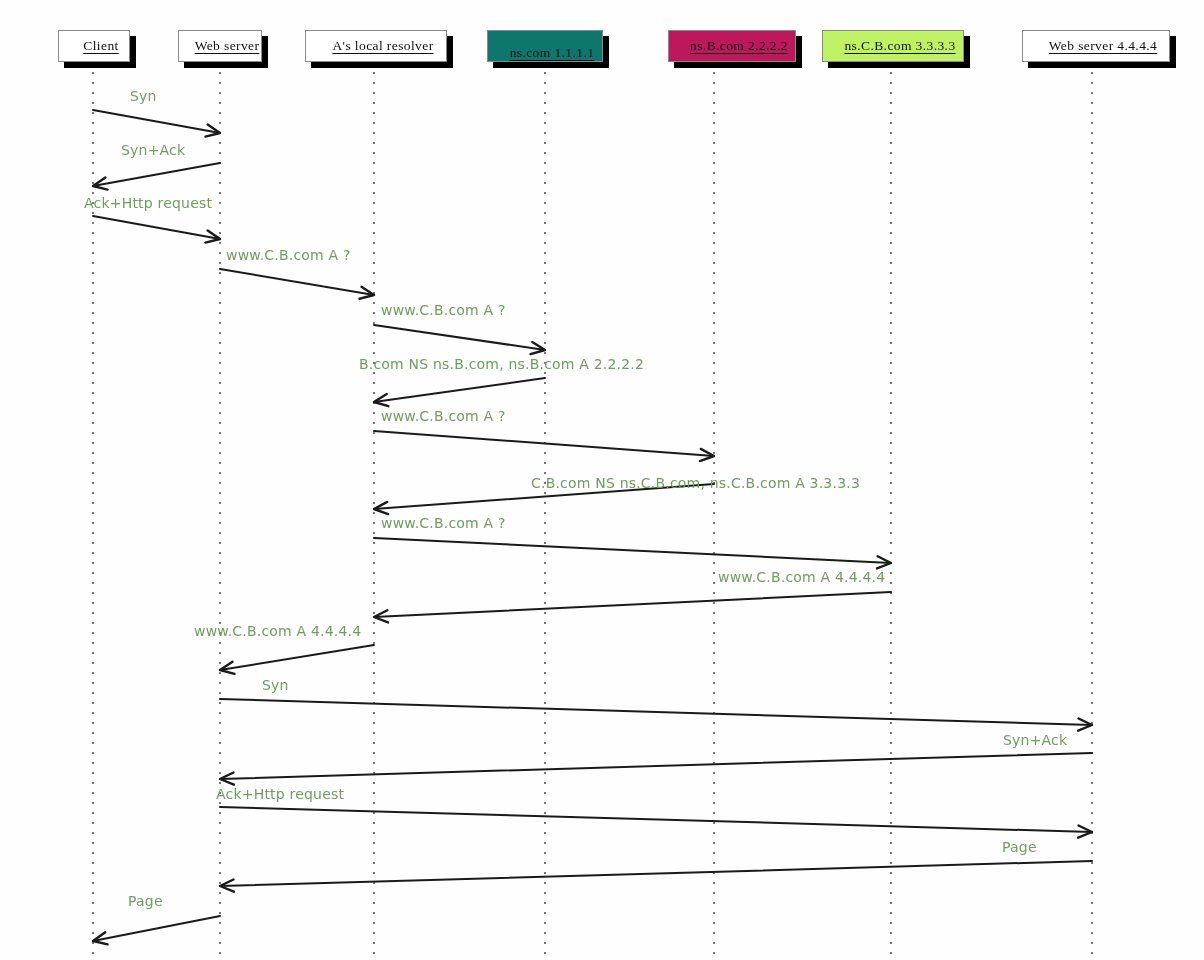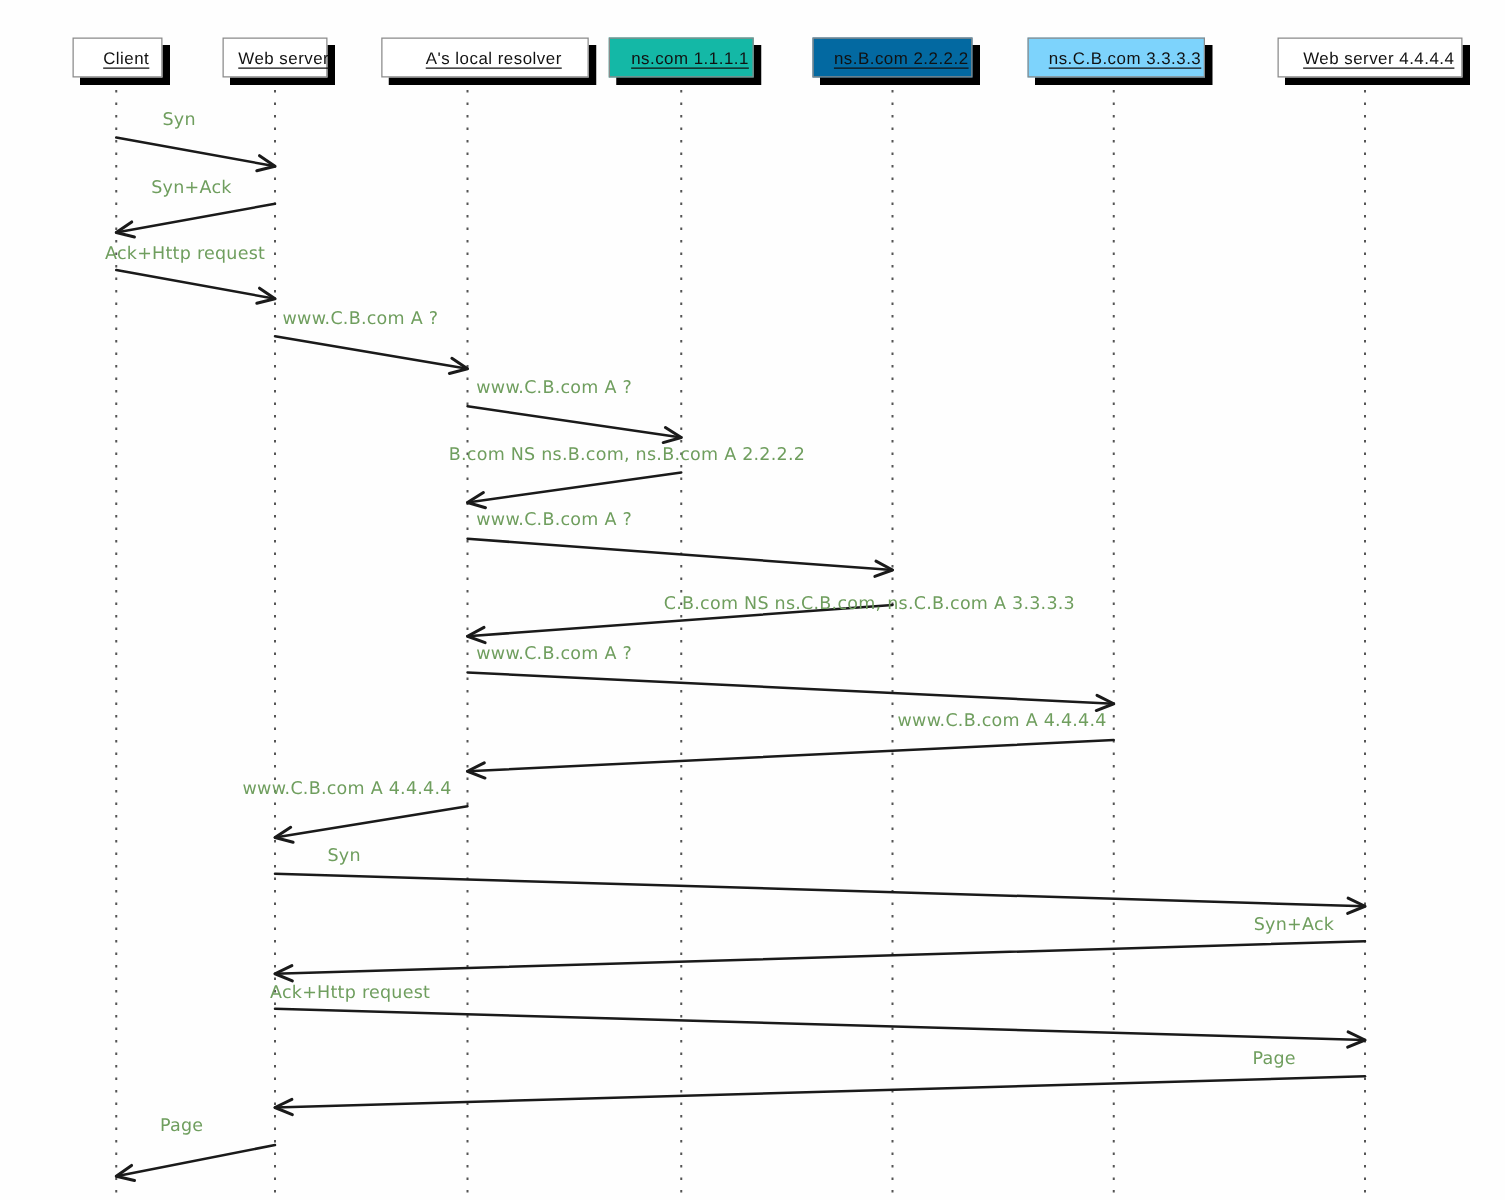--- a/index.html
+++ b/index.html
@@ -42,21 +42,21 @@
     justify-content: center;
     padding: 0 9px;
     white-space: nowrap;
   }
   .participant-label {
     font-size: 13.5px;
     color: #111111;
     text-decoration: underline;
     text-underline-offset: 2.5px;
     letter-spacing: 0.4px;
-    font-family: Liberation Sans, sans-serif;
+    font-family: Liberation Serif, serif;
     margin-left: 14px;
   }
   
   .msg-label {
     position: absolute;
     font-size: 14px;
     color: #6f9e5e;
     white-space: nowrap;
     font-family: "DejaVu Sans", sans-serif;
     letter-spacing: 0.2px;
@@ -147,30 +147,30 @@
       </g>
   </svg>
 
   <div id="participants-layer">
       <div class="participant-box" style="left: 58px; top: 30px; width: 72px; border-color: rgb(138, 138, 138); background: rgb(255, 255, 255); box-shadow: rgb(0, 0, 0) 6px 6px 0px 0px;">
         <span class="participant-label">Client</span>
       </div>
       <div class="participant-box" style="left: 178px; top: 30px; width: 84px; border-color: rgb(138, 138, 138); background: rgb(255, 255, 255); box-shadow: rgb(0, 0, 0) 6px 6px 0px 0px;">
         <span class="participant-label">Web server</span>
       </div>
-      <div class="participant-box" style="left: 305px; top: 30px; width: 166px; border-color: rgb(138, 138, 138); background: rgb(255, 255, 255); box-shadow: rgb(0, 0, 0) 6px 6px 0px 0px;">
+      <div class="participant-box" style="left: 305px; top: 30px; width: 142px; border-color: rgb(138, 138, 138); background: rgb(255, 255, 255); box-shadow: rgb(0, 0, 0) 6px 6px 0px 0px;">
         <span class="participant-label">A's local resolver</span>
       </div>
-      <div class="participant-box" style="left: 487px; top: 30px; width: 116px; border-color: rgb(138, 138, 138); background: #14b8a6; box-shadow: rgb(0, 0, 0) 6px 6px 0px 0px;">
+      <div class="participant-box" style="left: 487px; top: 30px; width: 116px; border-color: rgb(138, 138, 138); background: #0f766e; box-shadow: rgb(0, 0, 0) 6px 6px 0px 0px; align-items: flex-end;">
         <span class="participant-label">ns.com 1.1.1.1</span>
       </div>
-      <div class="participant-box" style="left: 650px; top: 30px; width: 128px; border-color: rgb(138, 138, 138); background: #0369a1; box-shadow: rgb(0, 0, 0) 6px 6px 0px 0px;">
+      <div class="participant-box" style="left: 668px; top: 30px; width: 128px; border-color: rgb(138, 138, 138); background: #be185d; box-shadow: rgb(0, 0, 0) 6px 6px 0px 0px;">
         <span class="participant-label">ns.B.com 2.2.2.2</span>
       </div>
-      <div class="participant-box" style="left: 822px; top: 30px; width: 142px; border-color: rgb(138, 138, 138); background: #7dd3fc; box-shadow: rgb(0, 0, 0) 6px 6px 0px 0px;">
+      <div class="participant-box" style="left: 822px; top: 30px; width: 142px; border-color: rgb(138, 138, 138); background: #bef264; box-shadow: rgb(0, 0, 0) 6px 6px 0px 0px;">
         <span class="participant-label">ns.C.B.com 3.3.3.3</span>
       </div>
       <div class="participant-box" style="left: 1022px; top: 30px; width: 148px; border-color: rgb(138, 138, 138); background: rgb(255, 255, 255); box-shadow: rgb(0, 0, 0) 6px 6px 0px 0px;">
         <span class="participant-label">Web server 4.4.4.4</span>
       </div>
     </div>
   <div id="labels-layer">
       <div class="msg-label anchor-left" style="left: 130px; top: 89px; color: rgb(111, 158, 94);">Syn</div>
       <div class="msg-label anchor-left" style="left: 121px; top: 143px; color: rgb(111, 158, 94);">Syn+Ack</div>
       <div class="msg-label anchor-left" style="left: 84px; top: 196px; color: rgb(111, 158, 94);">Ack+Http request</div>

